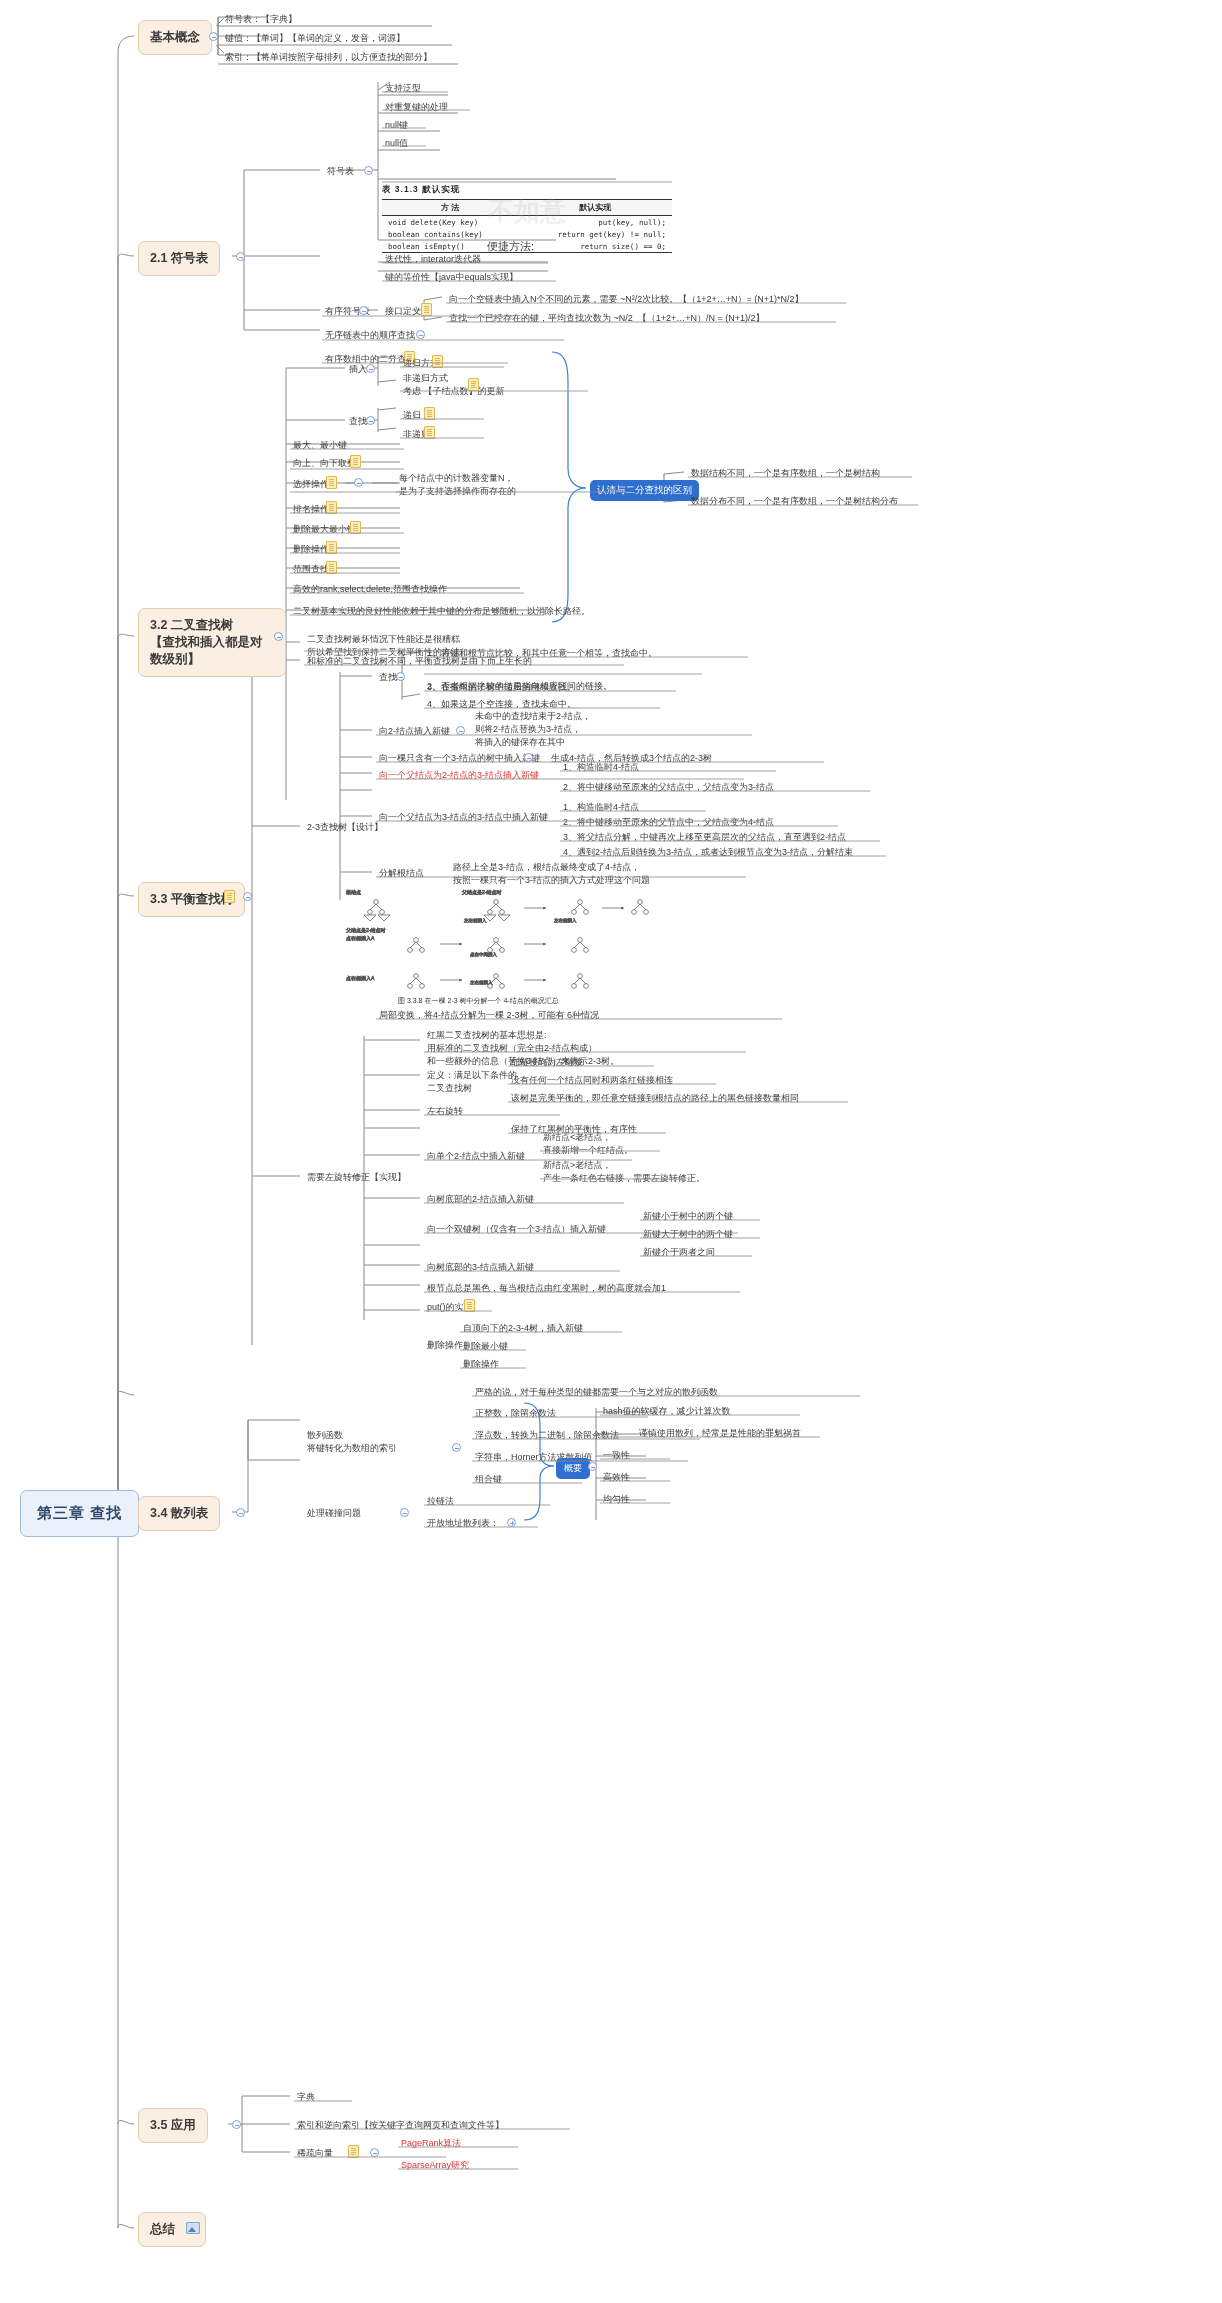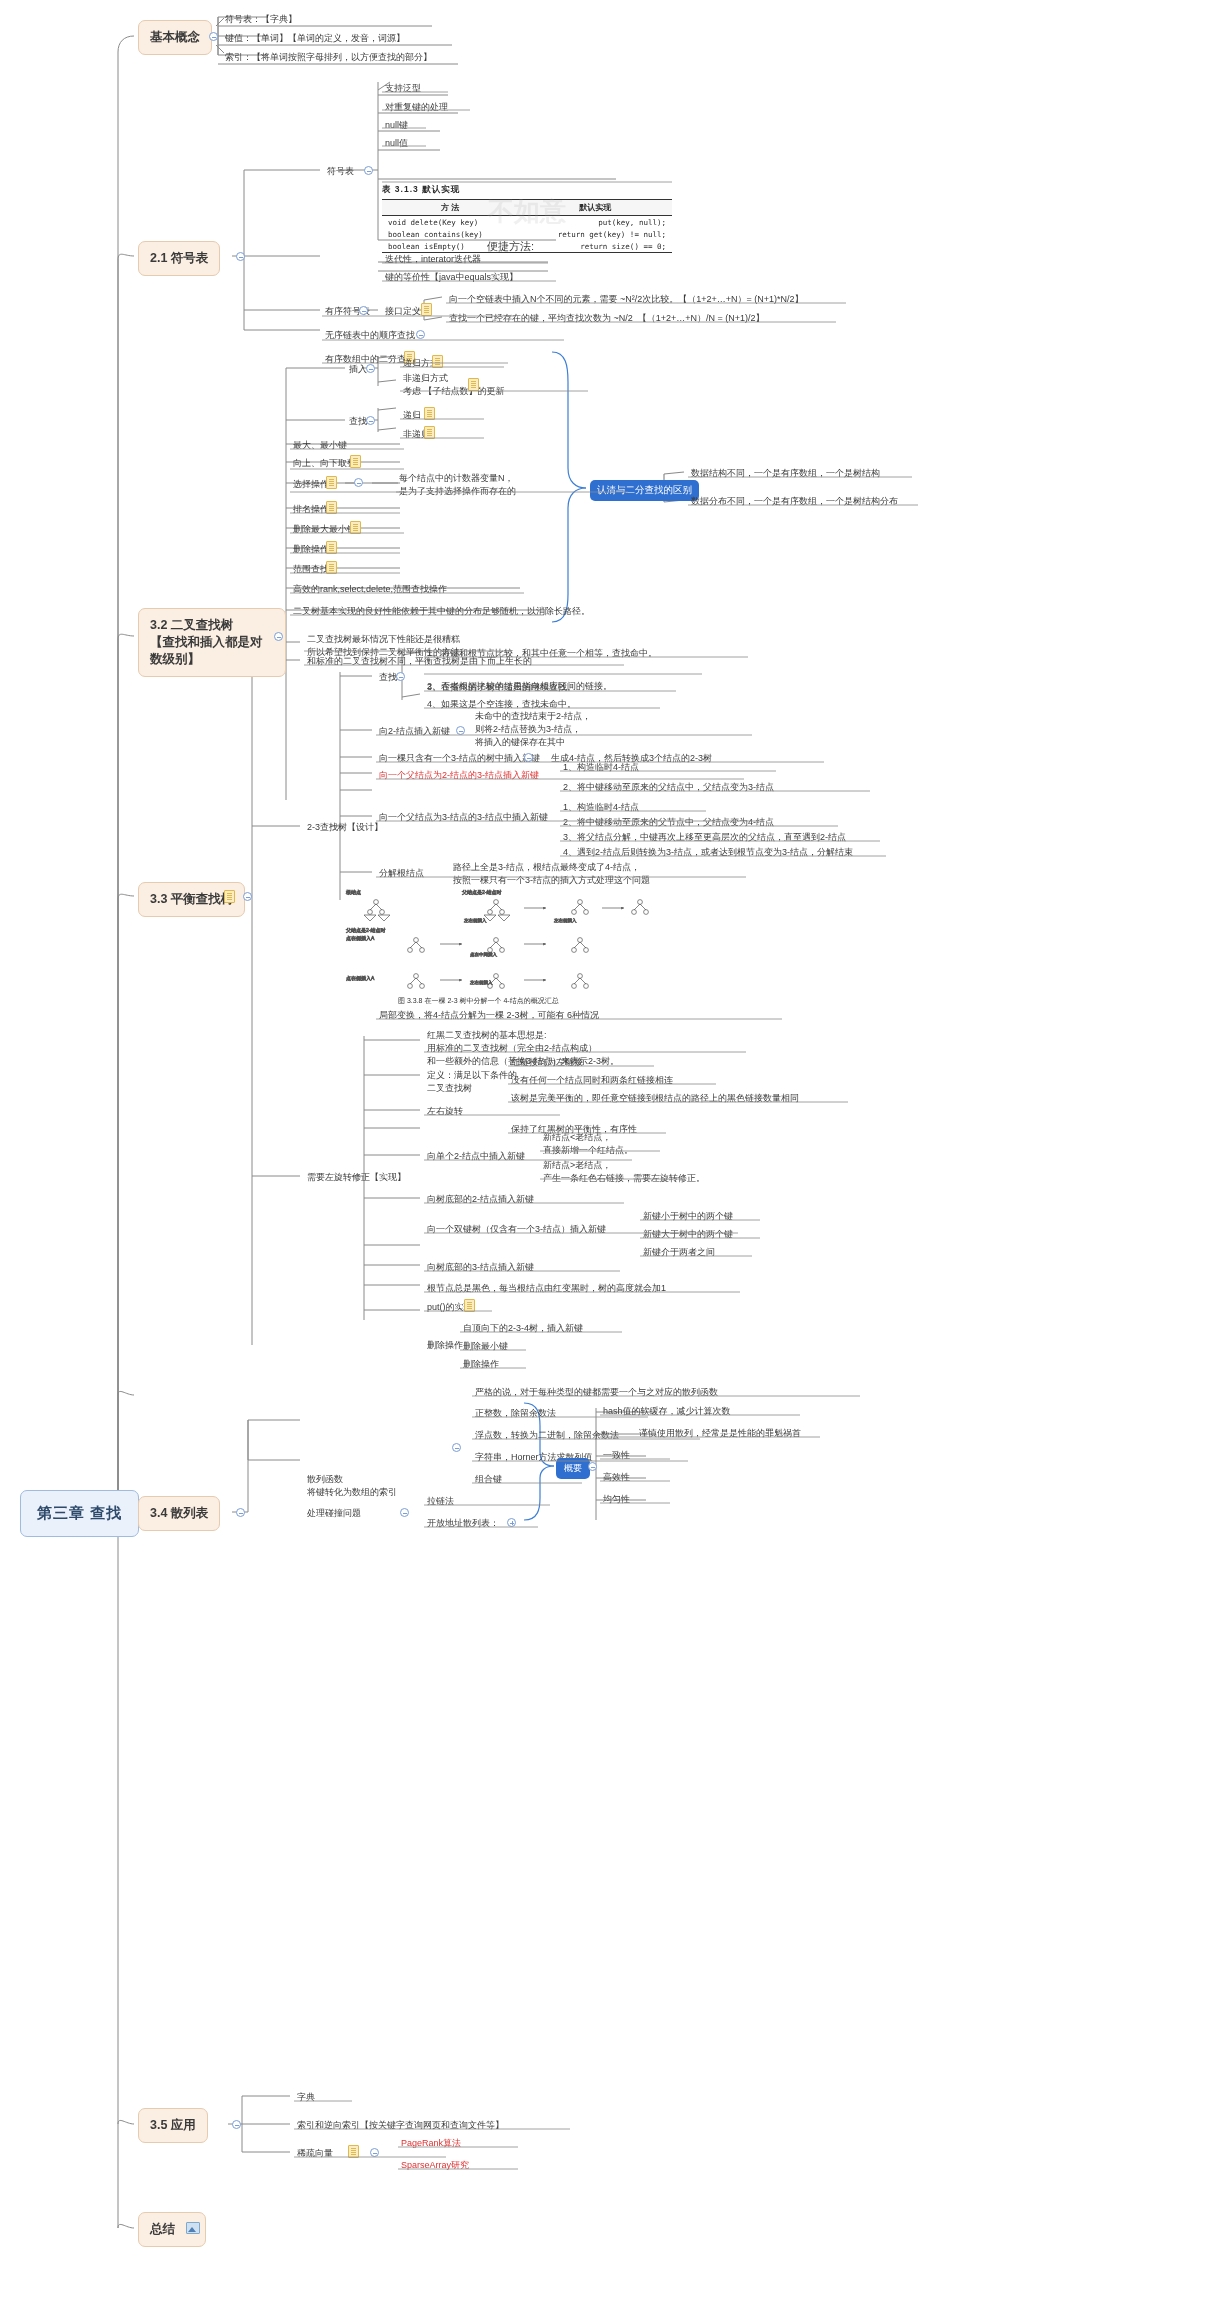--- a/index.html
+++ b/index.html
@@ -590,21 +590,21 @@
   <div class="note-icon" style="left:464px;top:1299px;"></div>
 
   <div class="node leaf" style="left:424px;top:1338px;">删除操作</div>
   <div class="node leaf" style="left:460px;top:1321px;">自顶向下的2-3-4树，插入新键</div>
   <div class="node leaf" style="left:460px;top:1339px;">删除最小键</div>
   <div class="node leaf" style="left:460px;top:1357px;">删除操作</div>
 
   <div class="node sec-node" style="left:138px;top:1496px;">3.4 散列表</div>
   <div class="toggle" style="left:236px;top:1508px;"></div>
 
-  <div class="node leaf wrap" style="left:304px;top:1428px;margin-top:44px;">散列函数
+  <div class="node leaf wrap" style="left:304px;top:1428px;">散列函数
 将键转化为数组的索引</div>
   <div class="toggle" style="left:452px;top:1443px;"></div>
   <div class="node leaf" style="left:472px;top:1385px;">严格的说，对于每种类型的键都需要一个与之对应的散列函数</div>
   <div class="node leaf" style="left:472px;top:1406px;">正整数，除留余数法</div>
   <div class="node leaf" style="left:472px;top:1428px;">浮点数，转换为二进制，除留余数法</div>
   <div class="node leaf" style="left:472px;top:1450px;">字符串，Horner方法求散列值</div>
   <div class="node leaf" style="left:472px;top:1472px;">组合键</div>
 
   <div class="node leaf" style="left:304px;top:1506px;">处理碰撞问题</div>
   <div class="toggle" style="left:400px;top:1508px;"></div>

